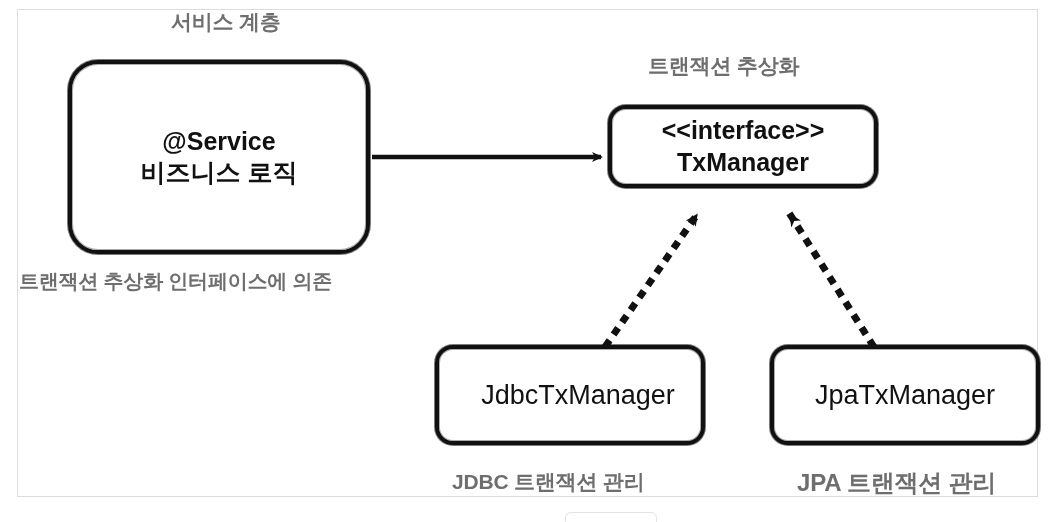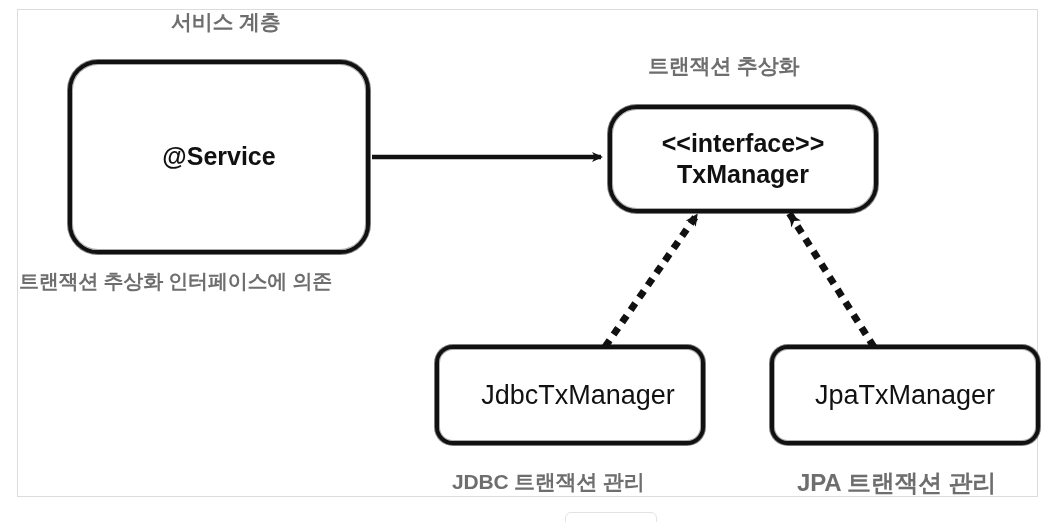--- a/index.html
+++ b/index.html
@@ -84,22 +84,22 @@
     white-space: nowrap;
   }
 
   #node-service {
     left: 68px;  top: 60px;
     width: 302px; height: 194px;
     border-radius: 30px;
   }
   #node-txmanager {
     left: 608px; top: 105px;
-    width: 270px; height: 108px;
-    border-radius: 29px;
+    width: 270px; height: 83px;
+    border-radius: 18px;
   }
   #node-jdbc-txmanager {
     left: 435px; top: 345px;
     width: 270px; height: 100px;
     border-radius: 18px;
     padding-left: 16px;
   }
   #node-jpa-txmanager {
     left: 770px; top: 345px;
     width: 270px; height: 100px;
@@ -151,20 +151,21 @@
   <div class="caption" id="caption-tx-abstraction">트랜잭션 추상화</div>
 
   <div class="caption" id="caption-depends-on-interface">트랜잭션 추상화 인터페이스에 의존</div>
 
   <div class="caption" id="caption-jdbc-tx">JDBC 트랜잭션 관리</div>
 
   <div class="caption" id="caption-jpa-tx">JPA 트랜잭션 관리</div>
 
   <div class="node" id="node-service">
     <div class="line">@Service</div>
+    <div class="line">비즈니스 로직</div>
   </div>
 
   <div class="node" id="node-txmanager">
     <div class="line">&lt;&lt;interface&gt;&gt;</div>
     <div class="line">TxManager</div>
   </div>
 
   <div class="node" id="node-jdbc-txmanager">
     <div class="line">JdbcTxManager</div>
   </div>

